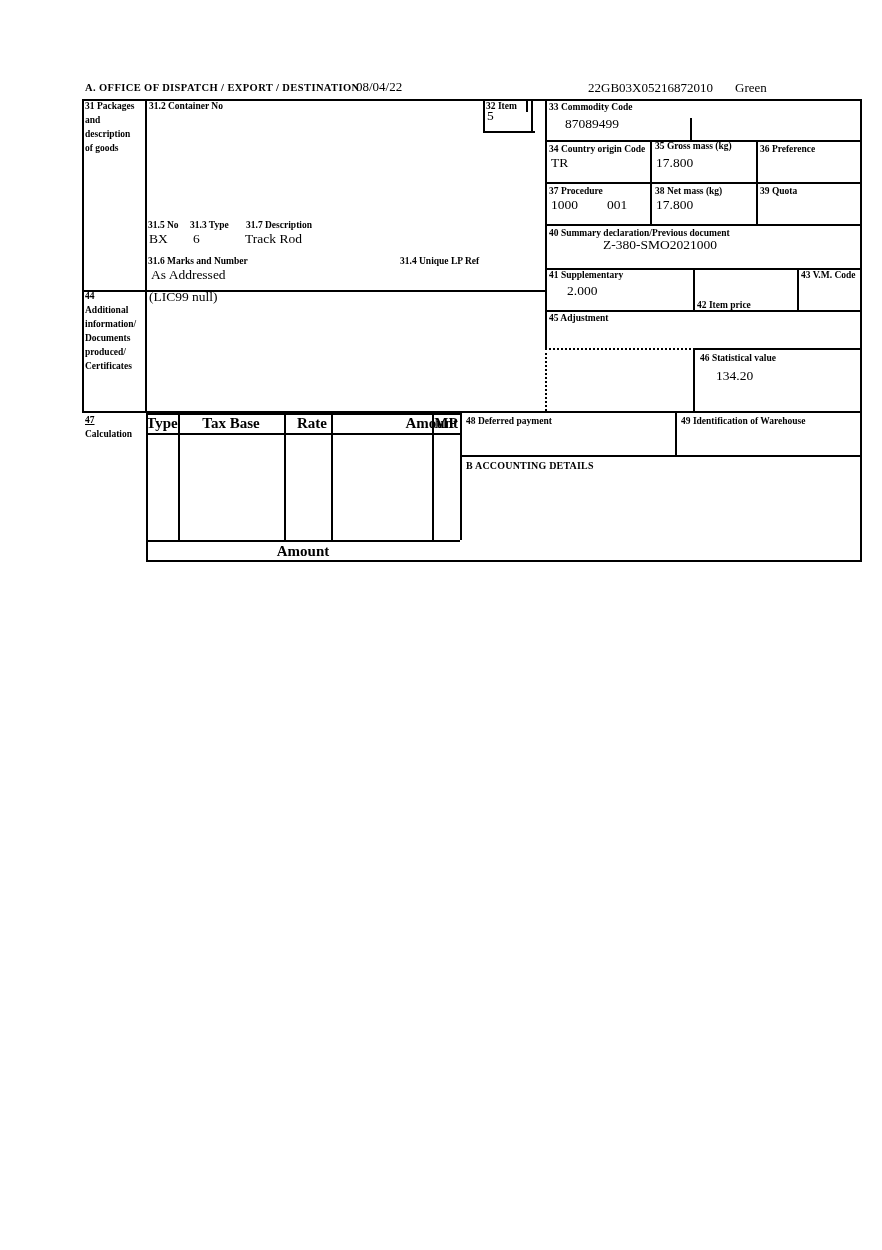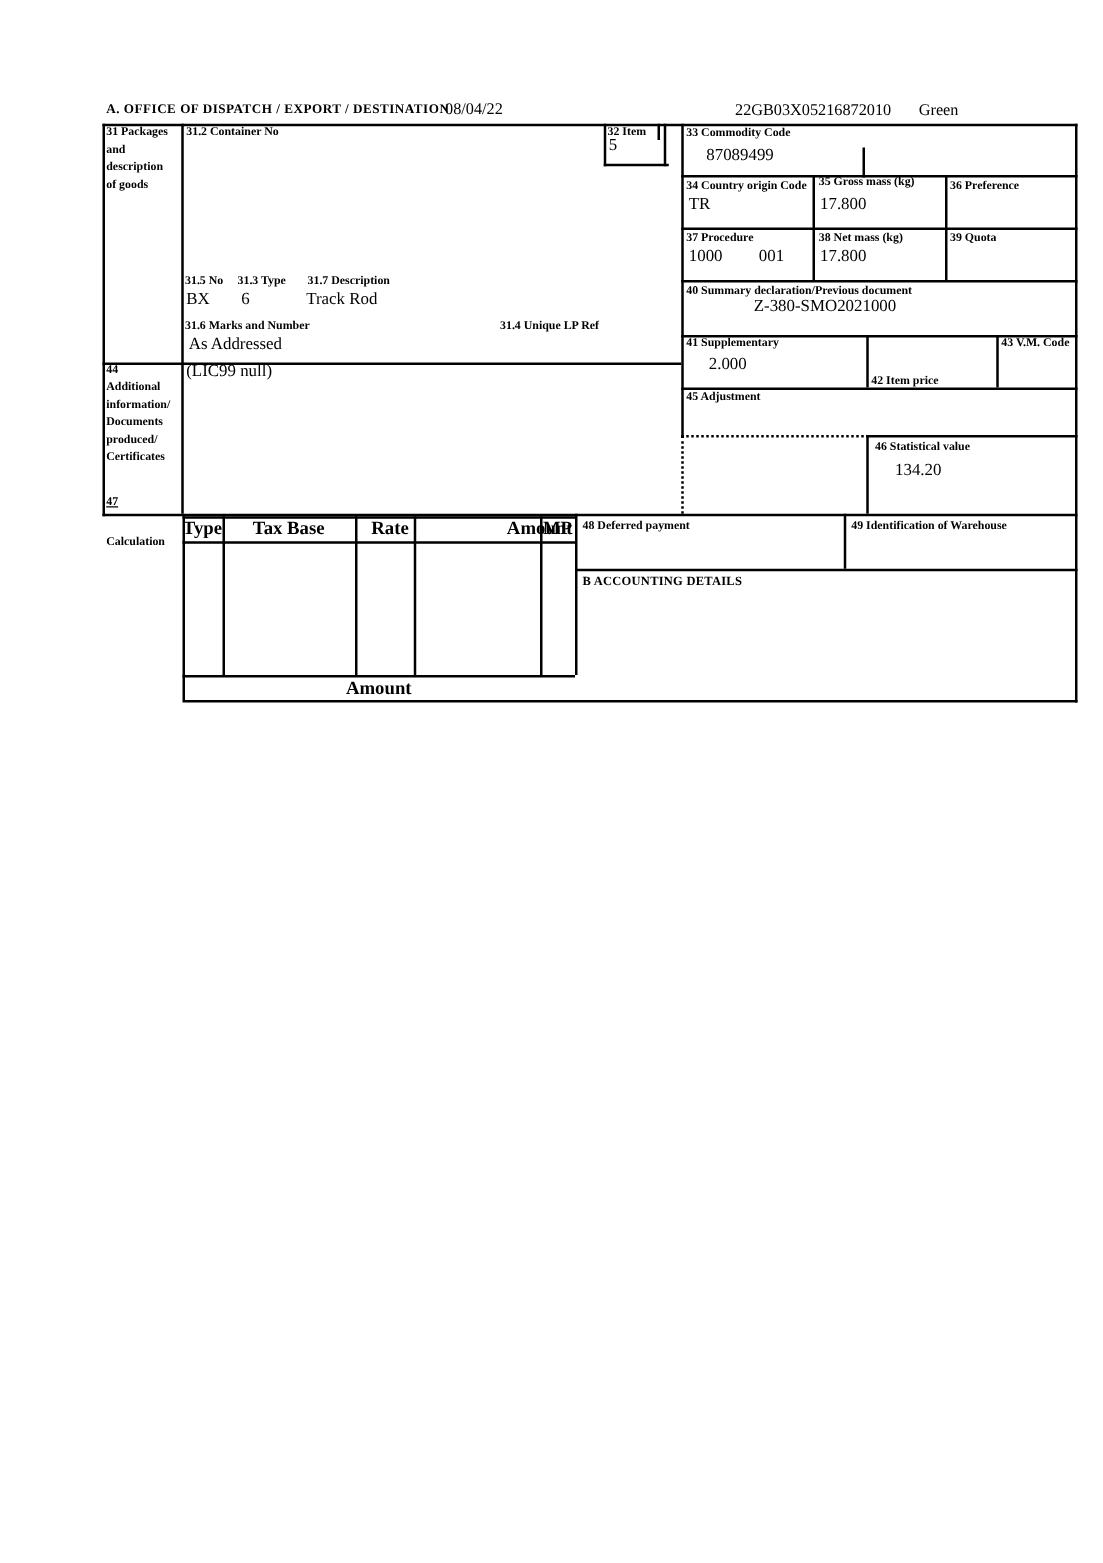--- a/index.html
+++ b/index.html
@@ -79,21 +79,21 @@
   <span class="lbl" style="left:85px;top:318px;">information/</span>
   <span class="lbl" style="left:85px;top:332px;">Documents</span>
   <span class="lbl" style="left:85px;top:346px;">produced/</span>
   <span class="lbl" style="left:85px;top:360px;">Certificates</span>
   <span class="val" style="left:149px;top:289px;">(LIC99 null)</span>
 
   <span class="lbl" style="left:549px;top:312px;">45 Adjustment</span>
   <span class="lbl" style="left:700px;top:352px;">46 Statistical value</span>
   <span class="val" style="left:716px;top:368px;">134.20</span>
 
-  <span class="lbl" style="left:85px;top:396px;text-decoration:underline;">47</span>
+  <span class="lbl" style="left:85px;top:414px;text-decoration:underline;">47</span>
   <span class="lbl" style="left:85px;top:428px;">Calculation</span>
   <div class="cell center" style="left:146px;width:32px;">Type</div>
   <div class="cell center" style="left:178px;width:106px;">Tax Base</div>
   <div class="cell right" style="left:284px;width:43px;">Rate</div>
   <div class="cell right" style="left:331px;width:95px;padding-left:32px;">Amount</div>
   <div class="cell center" style="left:432px;width:28px;">MP</div>
   <div class="cell center" style="left:146px;width:314px;top:545px;">Amount</div>
 
   <span class="lbl" style="left:466px;top:415px;">48 Deferred payment</span>
   <span class="lbl" style="left:681px;top:415px;">49 Identification of Warehouse</span>

